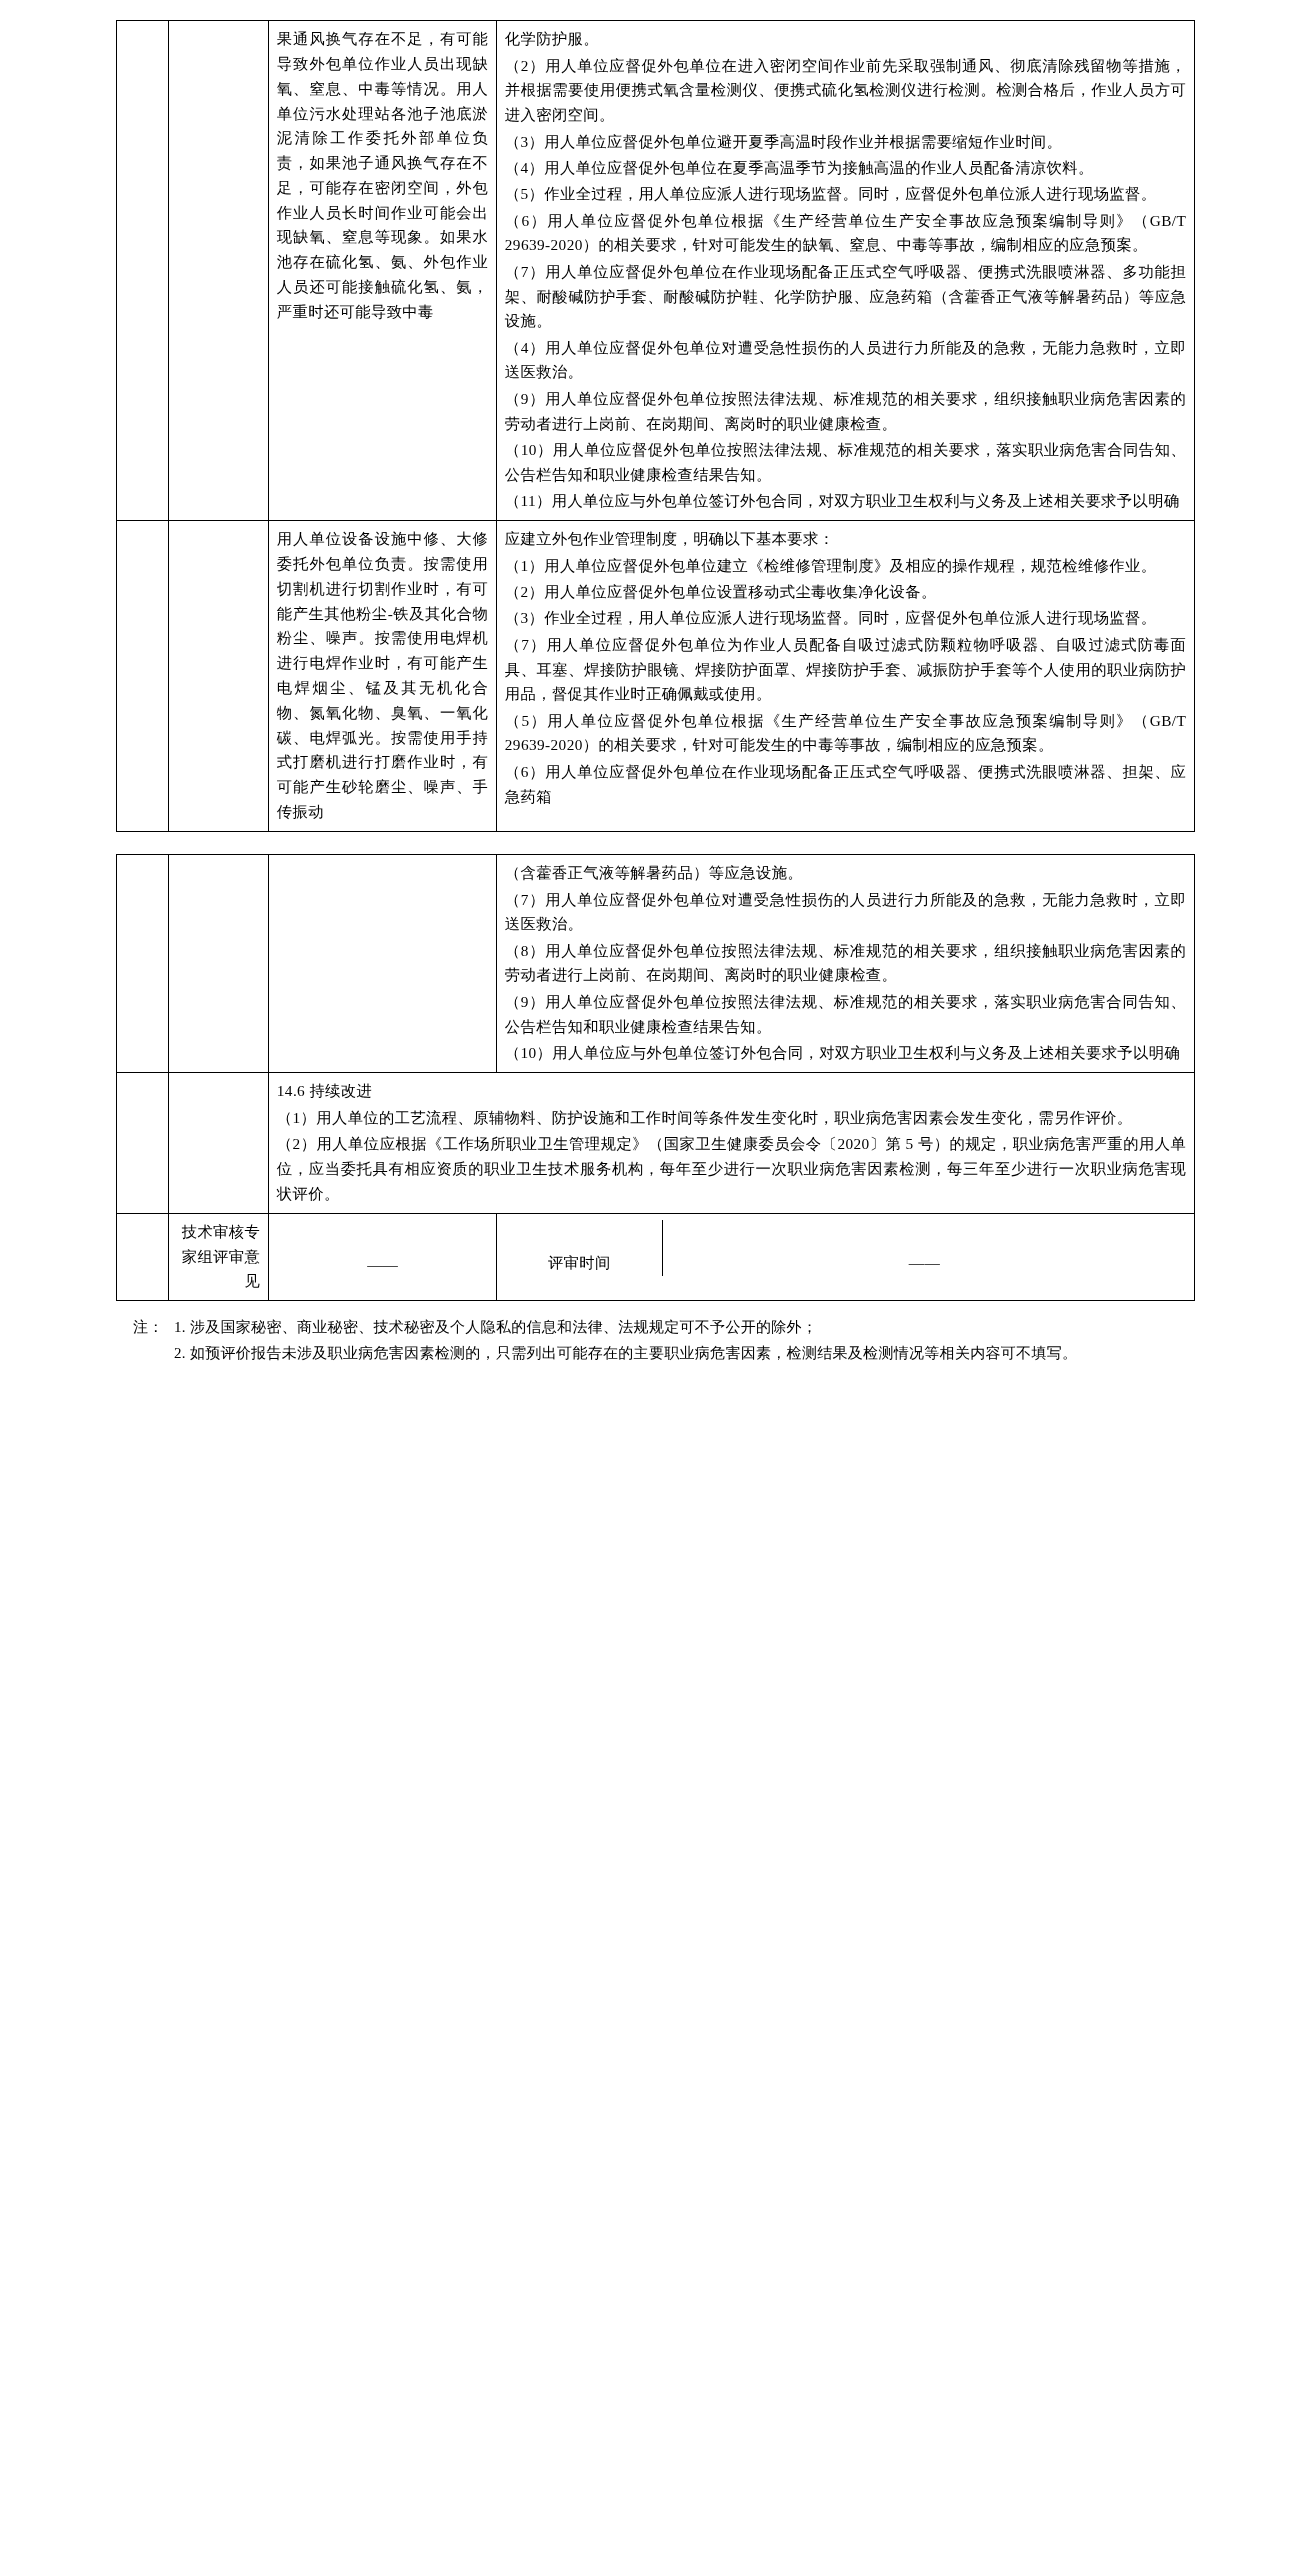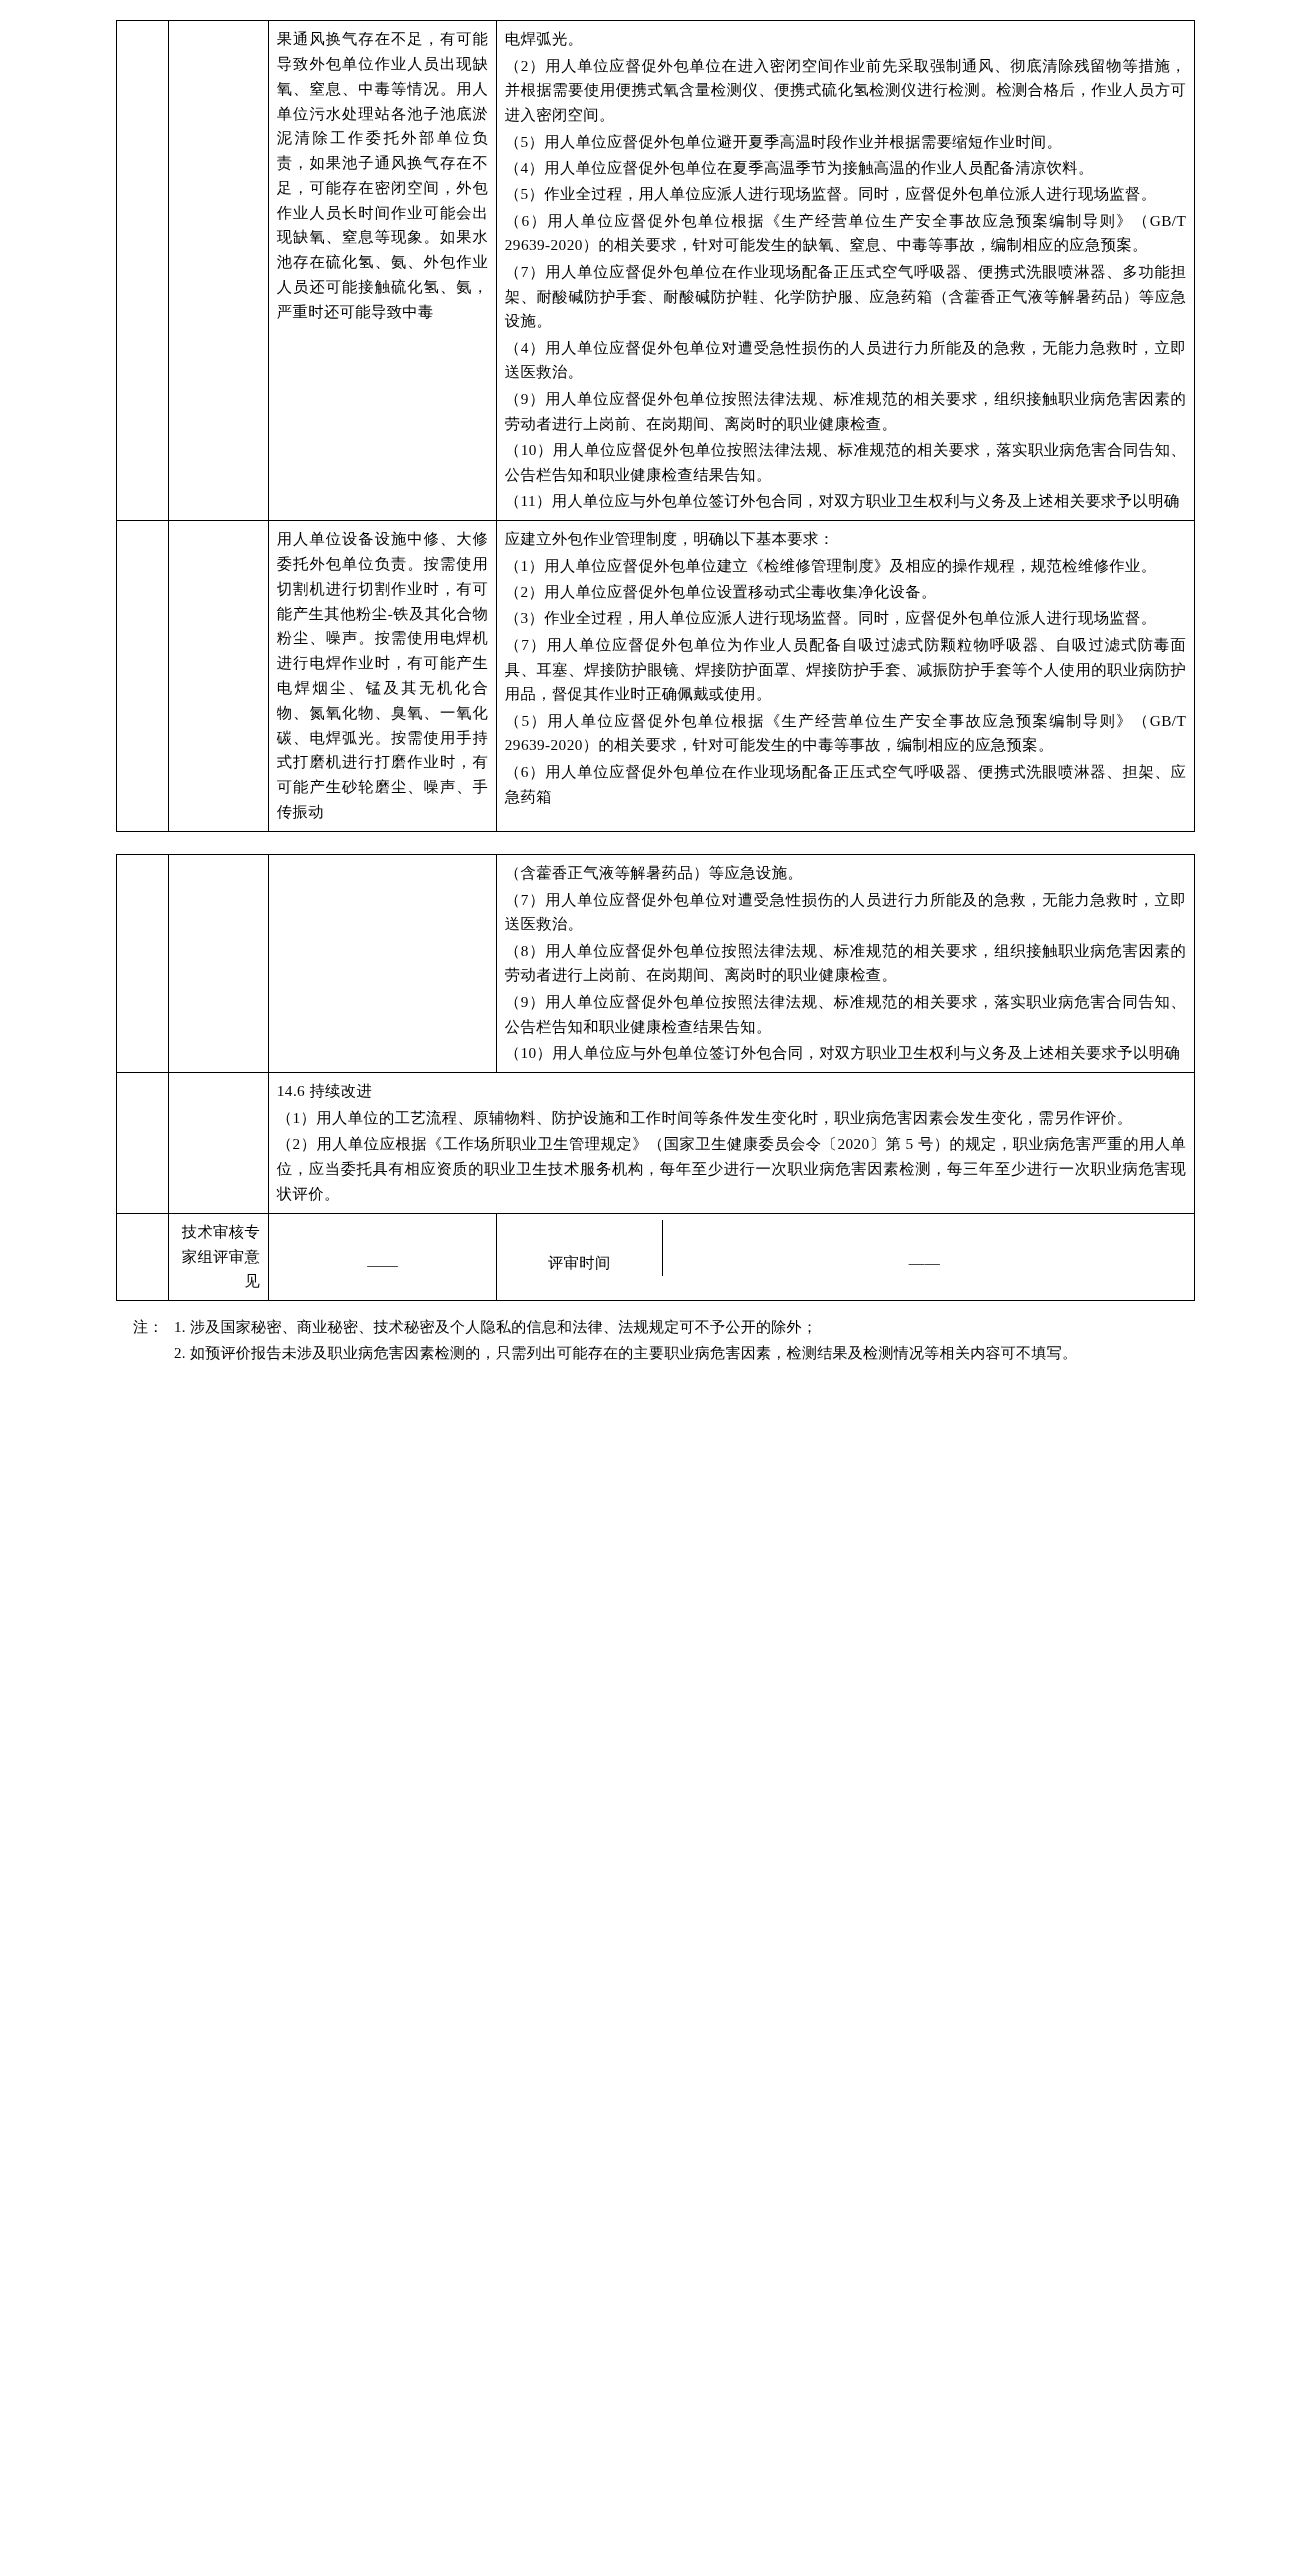--- a/index.html
+++ b/index.html
@@ -113,23 +113,23 @@
         <col class="col-d">
     </colgroup>
     <tbody>
       <tr>
         <td></td>
         <td></td>
         <td class="just tall-left">
           <div class="p just">果通风换气存在不足，有可能导致外包单位作业人员出现缺氧、窒息、中毒等情况。用人单位污水处理站各池子池底淤泥清除工作委托外部单位负责，如果池子通风换气存在不足，可能存在密闭空间，外包作业人员长时间作业可能会出现缺氧、窒息等现象。如果水池存在硫化氢、氨、外包作业人员还可能接触硫化氢、氨，严重时还可能导致中毒</div>
         </td>
         <td class="just">
-          <div class="p just">电焊弧光。</div>
+          <div class="p just">化学防护服。</div>
           <div class="p just">（2）用人单位应督促外包单位在进入密闭空间作业前先采取强制通风、彻底清除残留物等措施，并根据需要使用便携式氧含量检测仪、便携式硫化氢检测仪进行检测。检测合格后，作业人员方可进入密闭空间。</div>
-          <div class="p just">（5）用人单位应督促外包单位避开夏季高温时段作业并根据需要缩短作业时间。</div>
+          <div class="p just">（3）用人单位应督促外包单位避开夏季高温时段作业并根据需要缩短作业时间。</div>
           <div class="p just">（4）用人单位应督促外包单位在夏季高温季节为接触高温的作业人员配备清凉饮料。</div>
           <div class="p just">（5）作业全过程，用人单位应派人进行现场监督。同时，应督促外包单位派人进行现场监督。</div>
           <div class="p just ital">（6）用人单位应督促外包单位根据《生产经营单位生产安全事故应急预案编制导则》（GB/T 29639-2020）的相关要求，针对可能发生的缺氧、窒息、中毒等事故，编制相应的应急预案。</div>
           <div class="p just">（7）用人单位应督促外包单位在作业现场配备正压式空气呼吸器、便携式洗眼喷淋器、多功能担架、耐酸碱防护手套、耐酸碱防护鞋、化学防护服、应急药箱（含藿香正气液等解暑药品）等应急设施。</div>
           <div class="p just">（4）用人单位应督促外包单位对遭受急性损伤的人员进行力所能及的急救，无能力急救时，立即送医救治。</div>
           <div class="p just">（9）用人单位应督促外包单位按照法律法规、标准规范的相关要求，组织接触职业病危害因素的劳动者进行上岗前、在岗期间、离岗时的职业健康检查。</div>
           <div class="p just">（10）用人单位应督促外包单位按照法律法规、标准规范的相关要求，落实职业病危害合同告知、公告栏告知和职业健康检查结果告知。</div>
           <div class="p just">（11）用人单位应与外包单位签订外包合同，对双方职业卫生权利与义务及上述相关要求予以明确</div>
         </td>
       </tr>

